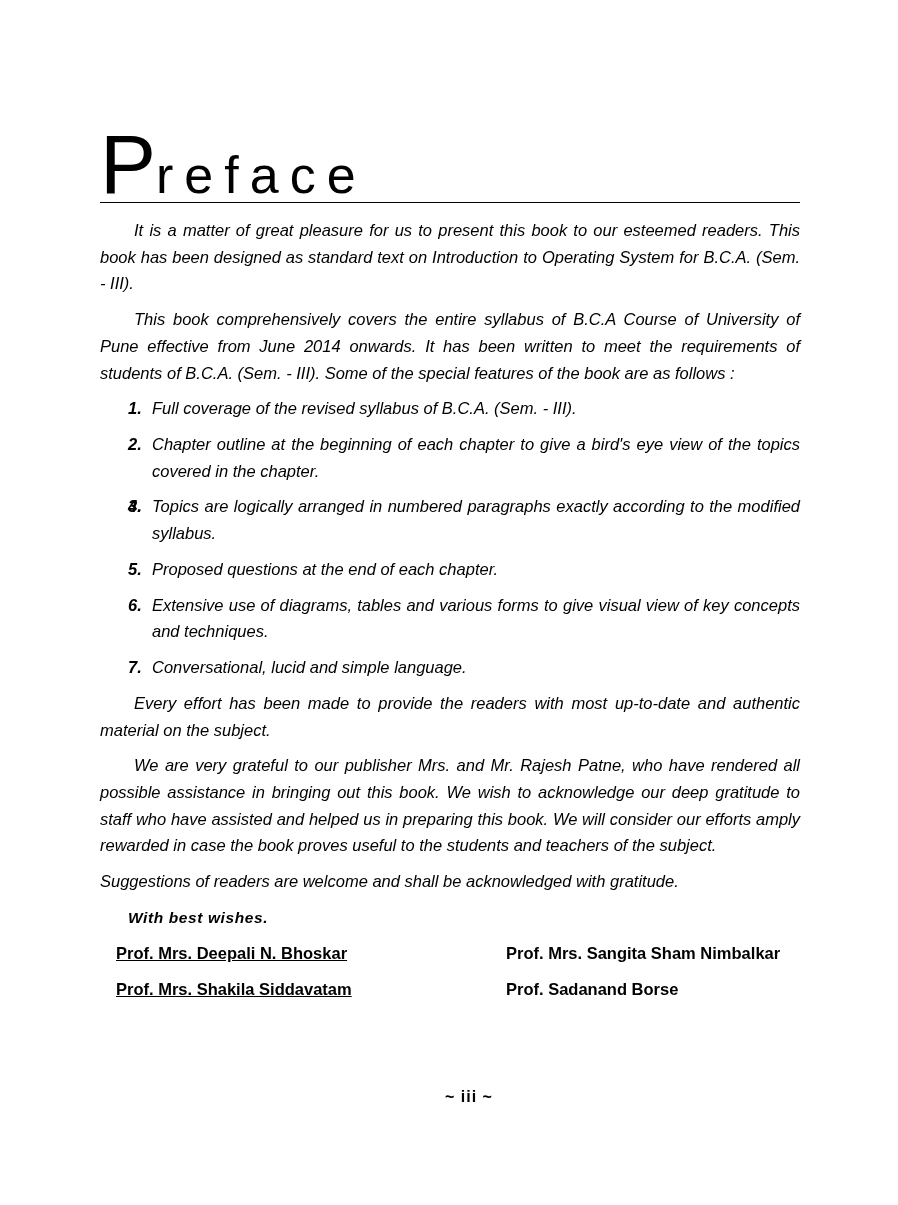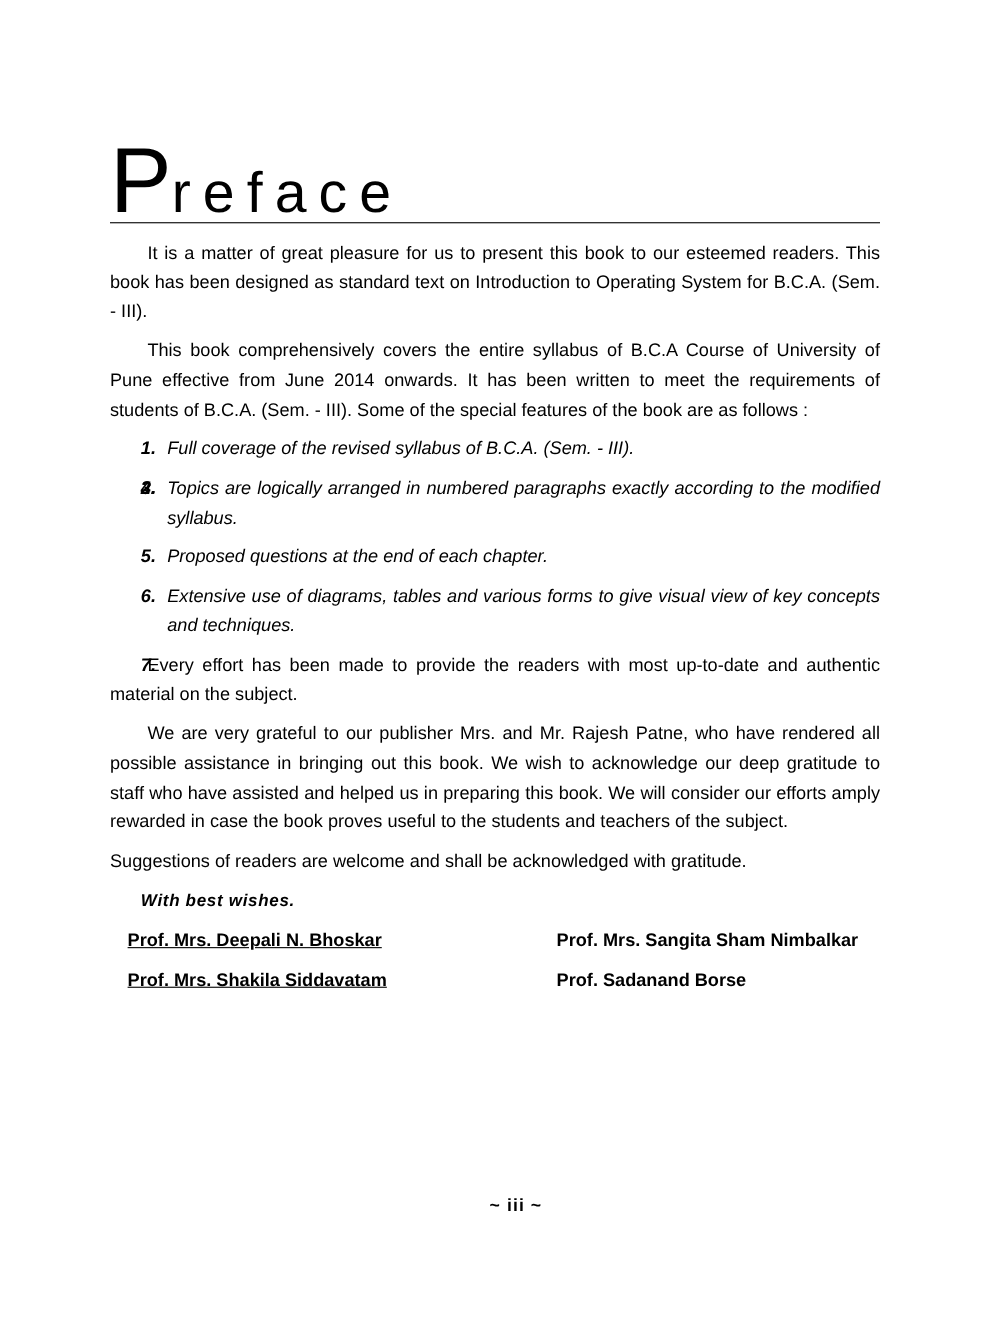--- a/index.html
+++ b/index.html
@@ -52,20 +52,21 @@
     vertical-align: baseline;
   }
   .title-rest {
     font-size: 52px;
     font-weight: 400;
     letter-spacing: 11px;
   }
   
   p.para {
     font-size: 16.5px;
+    font-style: italic;
     line-height: 1.62;
     text-align: justify;
     margin: 0 0 9px 0;
     text-indent: 34px;
   }
   p.para.noindent {
     text-indent: 0;
   }
   
   ol.features {
@@ -137,26 +138,26 @@
 
     <div class="title-block">
       <div class="title-text"><span class="title-drop">P</span><span class="title-rest">reface</span></div>
     </div>
 
     <p class="para">It is a matter of great pleasure for us to present this book to our esteemed readers. This book has been designed as standard text on Introduction to Operating System for B.C.A. (Sem. - III).</p>
     <p class="para">This book comprehensively covers the entire syllabus of B.C.A Course of University of Pune effective from June 2014 onwards. It has been written to meet the requirements of students of B.C.A. (Sem. - III). Some of the special features of the book are as follows :</p>
 
     <ol class="features">
       <li><span class="num">1.</span><span>Full coverage of the revised syllabus of B.C.A. (Sem. - III).</span></li>
-      <li><span class="num">2.</span></li>
+      <li><span class="num">2.</span><span>Chapter outline at the beginning of each chapter to give a bird's eye view of the topics covered in the chapter.</span></li>
       <li><span class="num">3.</span></li>
       <li><span class="num">4.</span><span>Topics are logically arranged in numbered paragraphs exactly according to the modified syllabus.</span></li>
       <li><span class="num">5.</span><span>Proposed questions at the end of each chapter.</span></li>
       <li><span class="num">6.</span><span>Extensive use of diagrams, tables and various forms to give visual view of key concepts and techniques.</span></li>
-      <li><span class="num">7.</span></li>
+      <li><span class="num">7.</span><span>Conversational, lucid and simple language.</span></li>
     </ol>
 
     <p class="para">Every effort has been made to provide the readers with most up-to-date and authentic material on the subject.</p>
     <p class="para">We are very grateful to our publisher Mrs. and Mr. Rajesh Patne, who have rendered all possible assistance in bringing out this book. We wish to acknowledge our deep gratitude to staff who have assisted and helped us in preparing this book. We will consider our efforts amply rewarded in case the book proves useful to the students and teachers of the subject.</p>
     <p class="para noindent">Suggestions of readers are welcome and shall be acknowledged with gratitude.</p>
 
     <div class="wishes">With best wishes.</div>
 
     <div class="signatures">
       <div class="sig-col left">

